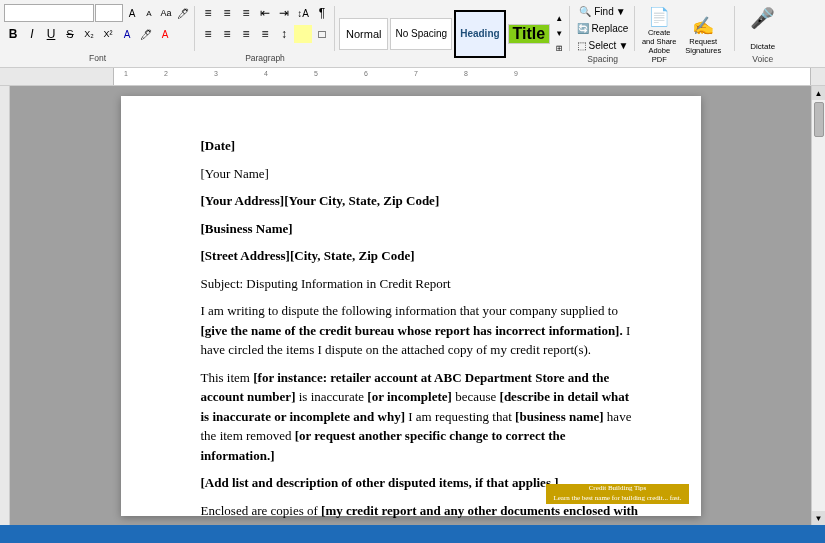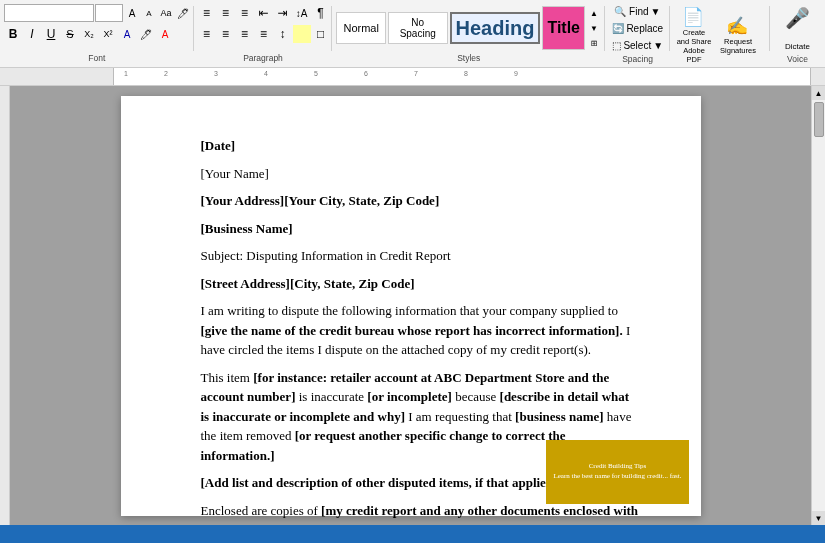--- a/index.html
+++ b/index.html
@@ -93,30 +93,29 @@
       </div>
     </div>
     <div class="rg-bottom">Paragraph</div>
   </div>
 
   <div class="rg" style="min-width:220px;">
     <div class="rg-top" style="align-items:center;">
       <div class="styles-row" style="display:flex;gap:2px;align-items:center;">
         <button class="rb" style="padding:2px 6px;height:32px;border:1px solid #ccc;background:white;font-size:11px;">Normal</button>
         <button class="rb" style="padding:2px 4px;height:32px;border:1px solid #ccc;background:white;font-size:10px;">No Spacing</button>
-        <button class="rb" style="padding:2px 4px;height:32px;border:2px solid #737373;background:#e8f0fe;font-size:20px;font-weight:bold;color:#1f4e79;">Heading</button>
-        <button class="rb" style="padding:7px 4px;height:44px;border:1px solid #ccc;background:#ec4899;font-size:16px;font-weight:bold;">Title</button>
+        <button class="rb" style="padding:2px 4px;height:48px;border:2px solid #000000;background:#e8f0fe;font-size:10px;font-weight:bold;color:#1f4e79;">Heading</button>
+        <button class="rb" style="padding:7px 4px;height:20px;border:1px solid #ccc;background:#84cc16;font-size:16px;font-weight:bold;">Title</button>
         <div style="display:flex;flex-direction:column;gap:1px;">
           <button class="rb" style="width:14px;height:14px;font-size:8px;">▲</button>
           <button class="rb" style="width:14px;height:14px;font-size:8px;">▼</button>
           <button class="rb" style="width:14px;height:14px;font-size:8px;">⊞</button>
         </div>
       </div>
     </div>
-    <div class="rg-bottom">Styles</div>
   </div>
 
   <div class="rg" style="min-width:65px;">
     <div class="rg-top" style="flex-direction:column;gap:2px;">
       <button class="rb" style="font-size:10px;display:flex;align-items:center;gap:2px;">🔍 <span>Find</span> ▼</button>
       <button class="rb" style="font-size:10px;display:flex;align-items:center;gap:2px;">🔄 <span>Replace</span></button>
       <button class="rb" style="font-size:10px;display:flex;align-items:center;gap:2px;">⬚ <span>Select</span> ▼</button>
     </div>
     <div class="rg-bottom">Spacing</div>
   </div>
@@ -175,45 +174,45 @@
       </p>
       <p style="font-weight:normal;">
         <span>[Your Name]</span>
       </p>
       <p style="font-weight:bold;">
         <span>[Your Address][Your City, State, Zip Code]</span>
       </p>
       <p style="font-weight:bold;">
         <span>[Business Name]</span>
       </p>
+      <p style="font-weight:bold;">
+        <span>[Street Address][City, State, Zip Code]</span>
+      </p>
+
       <p>
         <span>Subject: Disputing Information in Credit Report</span>
       </p>
 
-      <p style="font-weight:bold;">
-        <span>[Street Address][City, State, Zip Code]</span>
-      </p>
-
       <p>
         <span>I am writing to dispute the following information that your company supplied to </span><strong>[give the name of the credit bureau whose report has incorrect information].</strong><span> I have circled the items I dispute on the attached copy of my credit report(s).</span>
       </p>
 
       <p>
         <span>This item </span><strong>[for instance: retailer account at ABC Department Store and the account number]</strong><span> is inaccurate </span><strong>[or incomplete]</strong><span> because </span><strong>[describe in detail what is inaccurate or incomplete and why]</strong><span> I am requesting that </span><strong>[business name]</strong><span> have the item removed </span><strong>[or request another specific change to correct the information.]</strong>
       </p>
 
       <p>
         <strong>[Add list and description of other disputed items, if that applies.]</strong>
       </p>
 
       <p>
         <span>Enclosed are copies of </span><strong>[my credit report and any other documents enclosed with a short description, for instance, your record of payments made]</strong><span> supporting my request. Please reinvestigate this matter and contact the nationwide credit bureaus to have them delete </span>
       </p>
 
-      <div class="credit-logo" style="position:absolute;bottom:12px;right:12px;background:#c8a000;color:white;padding:22px 7px;font-size:9px;font-weight:bold;line-height:1.4;">
+      <div class="credit-logo" style="position:absolute;bottom:12px;right:12px;background:#c8a000;color:white;padding:0 7px;font-size:9px;font-weight:bold;line-height:1.4;">
         <span>Credit Building Tips</span>
         <span style="display:block;font-size:7px;font-weight:normal;">Learn the best name for building credit... fast.</span>
       </div>
 
     </div>
   </div>
 
   <div style="width:14px;background:#f0f0f0;border-left:1px solid #ccc;display:flex;flex-direction:column;align-items:center;">
     <button style="width:14px;height:14px;font-size:8px;border:none;background:#ddd;cursor:pointer;">▲</button>
     <div style="width:10px;height:35px;background:#bbb;border:1px solid #999;border-radius:2px;margin-top:2px;cursor:pointer;"></div>

